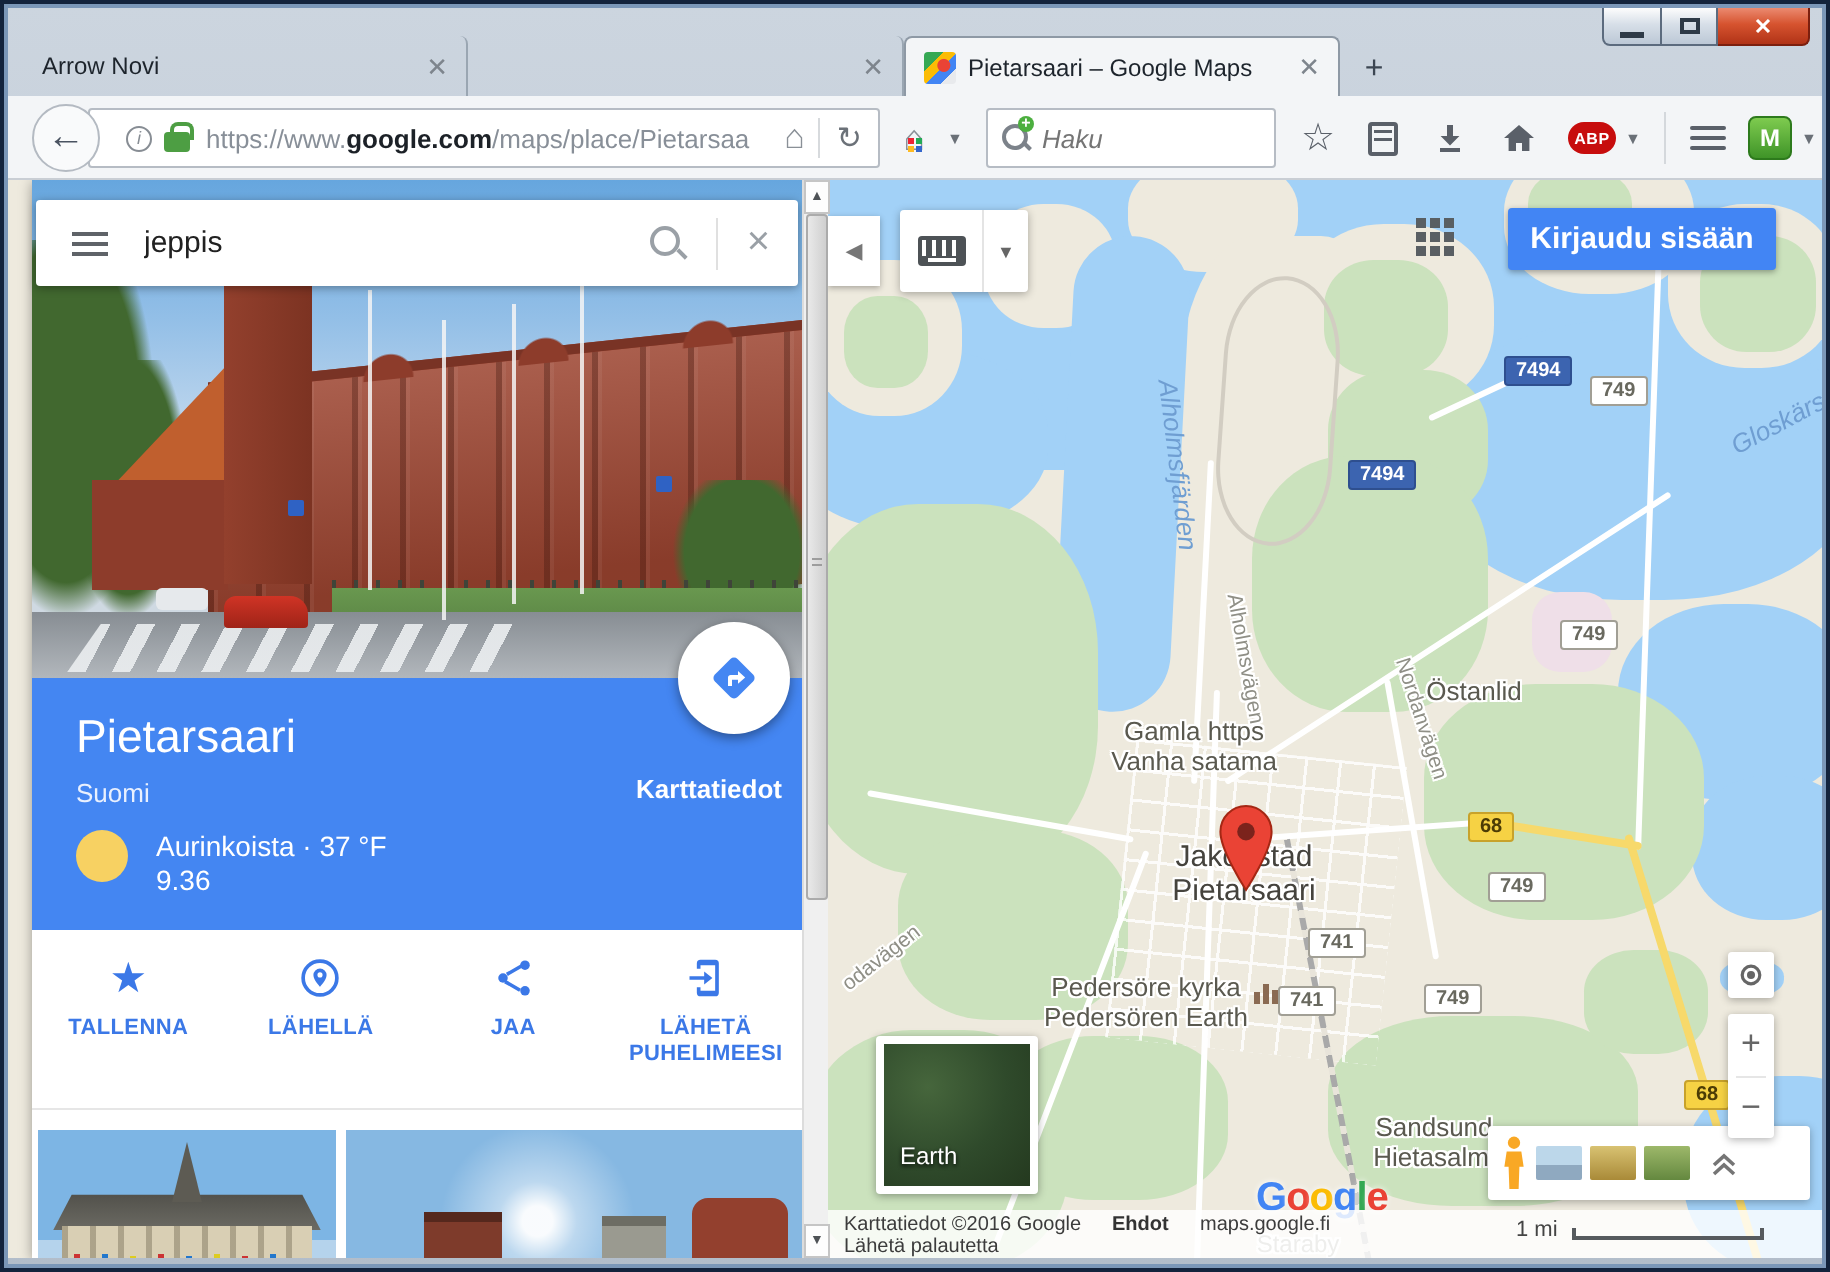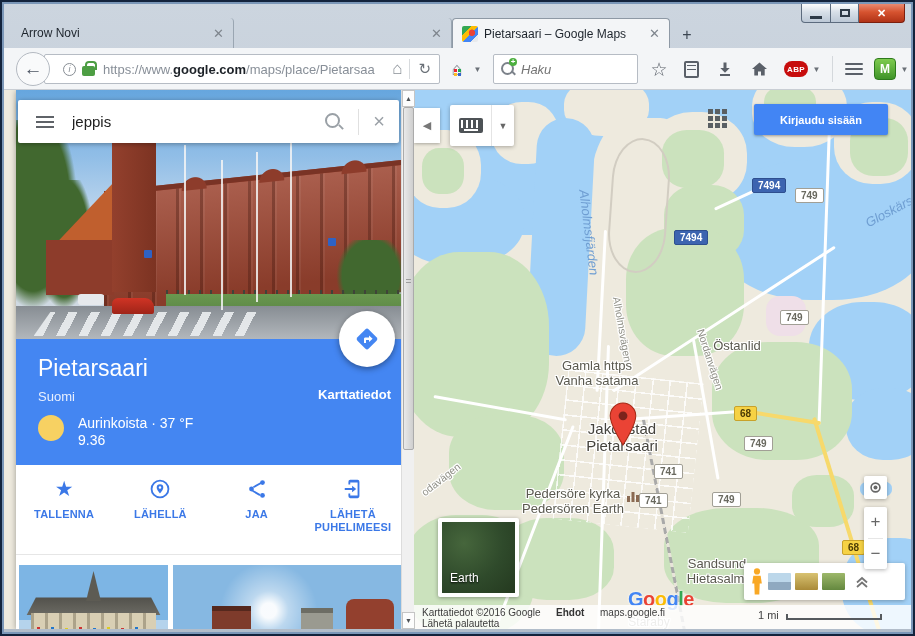--- a/index.html
+++ b/index.html
@@ -76,21 +76,21 @@
 .ml.big{font-size:15px;color:#45433d;line-height:17px}
 .ml.water{color:#6f9ed2;font-style:italic;text-shadow:none;font-size:13px}
 .ml.street{color:#8f8f86;font-size:10.5px}
 .ml.faded{color:#a0a097;z-index:1}
 .shield{position:absolute;font-size:10px;font-weight:bold;padding:1px 5px;border-radius:2px;z-index:5}
 .shield.b{background:#3c64b0;color:#fff;border:1px solid #2e4f8f}
 .shield.w{background:#fff;color:#69695f;border:1px solid #a19f95}
 .shield.y{background:#f6d244;color:#4c3c05;border:1px solid #c8a22b}
 .marker{position:absolute;left:195px;top:312px;width:28px;height:44px;z-index:6}
 .mapbtn{position:absolute;background:#fff;box-shadow:0 1px 4px rgba(0,0,0,.3);border-radius:2px;cursor:pointer}
-.signin{position:absolute;left:340px;top:14px;width:134px;height:31px;background:#4285f4;color:#fff;font-size:11px;font-weight:bold;display:flex;align-items:center;justify-content:center;border-radius:2px;box-shadow:0 1px 3px rgba(0,0,0,.35);cursor:pointer;z-index:8}
+.signin{position:absolute;left:340px;top:14px;width:134px;height:31px;background:#4285f4;color:#fff;font-size:15px;font-weight:bold;display:flex;align-items:center;justify-content:center;border-radius:2px;box-shadow:0 1px 3px rgba(0,0,0,.35);cursor:pointer;z-index:8}
 .gridico{position:absolute;left:294px;top:19px;width:20px;height:20px;cursor:pointer;z-index:8}
 .gridico i{position:absolute;width:4.5px;height:4.5px;background:#595f63}
 .zoomctl{position:absolute;left:450px;top:417px;width:23px;height:62px;background:#fff;border-radius:2px;box-shadow:0 1px 4px rgba(0,0,0,.3);z-index:8;display:flex;flex-direction:column}
 .zoomctl div{flex:1;display:flex;align-items:center;justify-content:center;font-size:17px;color:#666;cursor:pointer}
 .zoomctl .zline{flex:none;height:1px;background:#e6e6e6;margin:0 4px}
 .myloc{position:absolute;left:450px;top:386px;width:23px;height:23px;z-index:8;display:flex;align-items:center;justify-content:center}
 .pegbar{position:absolute;left:330px;top:473px;width:161px;height:37px;background:#fff;border-radius:2px;box-shadow:0 1px 4px rgba(0,0,0,.3);z-index:7;display:flex;align-items:center;padding:0 6px}
 .pthumb{width:23px;height:17px;margin-left:4px;border-radius:1px}
 .earth{position:absolute;left:24px;top:428px;width:81px;height:79px;background:#fff;border-radius:2px;box-shadow:0 1px 4px rgba(0,0,0,.35);padding:4px;z-index:7;cursor:pointer}
 .earthimg{width:100%;height:100%;position:relative;background:radial-gradient(circle at 30% 30%,#46663c,#2f4a2b 55%,#24391f),#2f4a2b}

